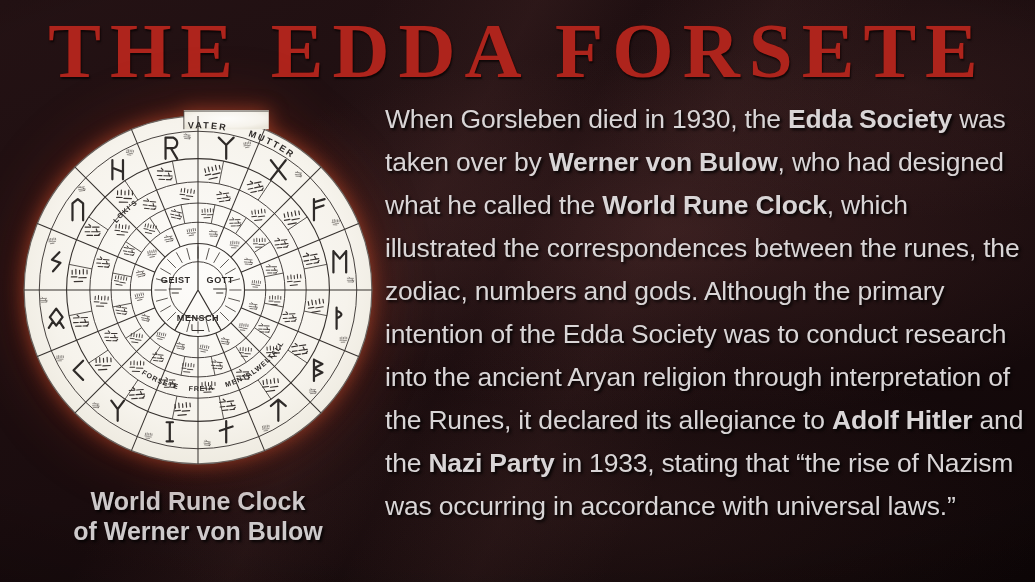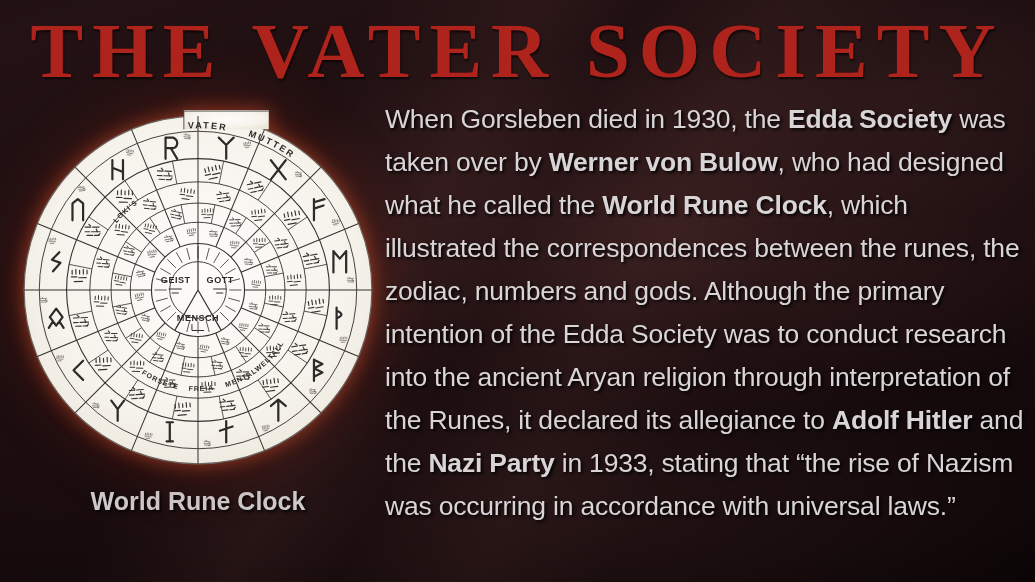--- a/index.html
+++ b/index.html
@@ -48,21 +48,21 @@
   }
   .bodytext .b{font-weight:700;}
   .bodytext .i{}
 </style>
 </head>
 <body>
 
 <div class="slide">
   <div class="sheen"></div>
 
-  <h1 class="title">THE VATER SOCIETY</h1>
+  <h1 class="title">THE EDDA FORSETE</h1>
 
   <figure class="figure">
     <svg id="clockSvg" class="clock" viewBox="0 0 364 364">
       <defs>
         <radialGradient id="pg" cx="50%" cy="45%" r="62%">
           <stop offset="0%" stop-color="#fdfcfa"></stop>
           <stop offset="70%" stop-color="#f6f3ec"></stop>
           <stop offset="100%" stop-color="#eae6da"></stop>
         </radialGradient>
         <path id="arcTop" d="M 22,182 A 160,160 0 0 1 342,182" fill="none"></path>
@@ -323,17 +323,18 @@
         <text class="band-label"><textPath href="#arcTop" startOffset="60%">MUTTER</textPath></text>
         <text class="band-label-sm"><textPath href="#arcUpperLeft" startOffset="28%">LOKI'S</textPath></text>
         <text class="band-label-sm"><textPath href="#arcBottom" startOffset="31%">FORSETE</textPath></text>
         <text class="band-label-sm"><textPath href="#arcBottom" startOffset="47%">FREIA</textPath></text>
         <text class="band-label-sm"><textPath href="#arcBottom" startOffset="59%">MENTALWELTALL</textPath></text>
       </g>
     </svg>
 
     <figcaption class="caption">
       <div>World Rune Clock</div>
+      <div>of Werner von Bulow</div>
     </figcaption>
   </figure>
 
   <div class="bodytext"><span>When Gorsleben died in 1930, the </span><span class="b">Edda Society</span><span> was taken over by </span><span class="b">Werner von Bulow</span><span>, who had designed what he called the </span><span class="b">World Rune Clock</span><span>, which illustrated the correspondences between the runes, the zodiac, numbers and gods. Although the primary intention of the Edda Society was to conduct research into the ancient Aryan religion through interpretation of the Runes, it declared its allegiance to </span><span class="b">Adolf Hitler</span><span> and the </span><span class="b">Nazi Party</span><span> in 1933, stating that </span><span>“</span><span class="i">the rise of Nazism was occurring in accordance with universal laws.</span><span>”</span></div>
 </div>
 
 </body></html>

